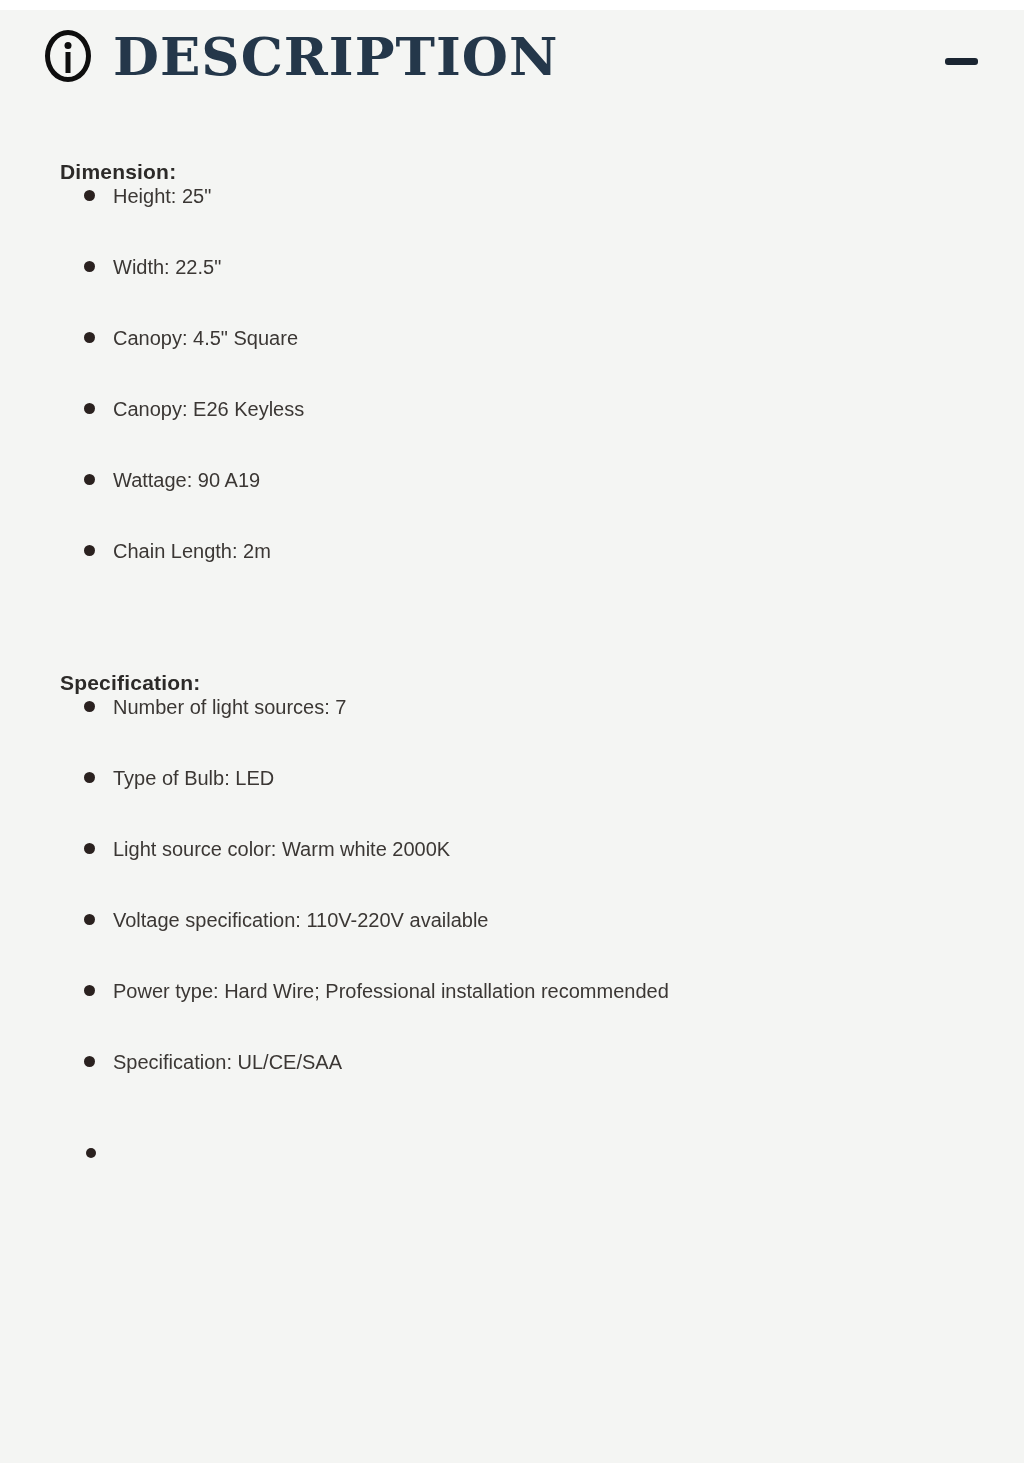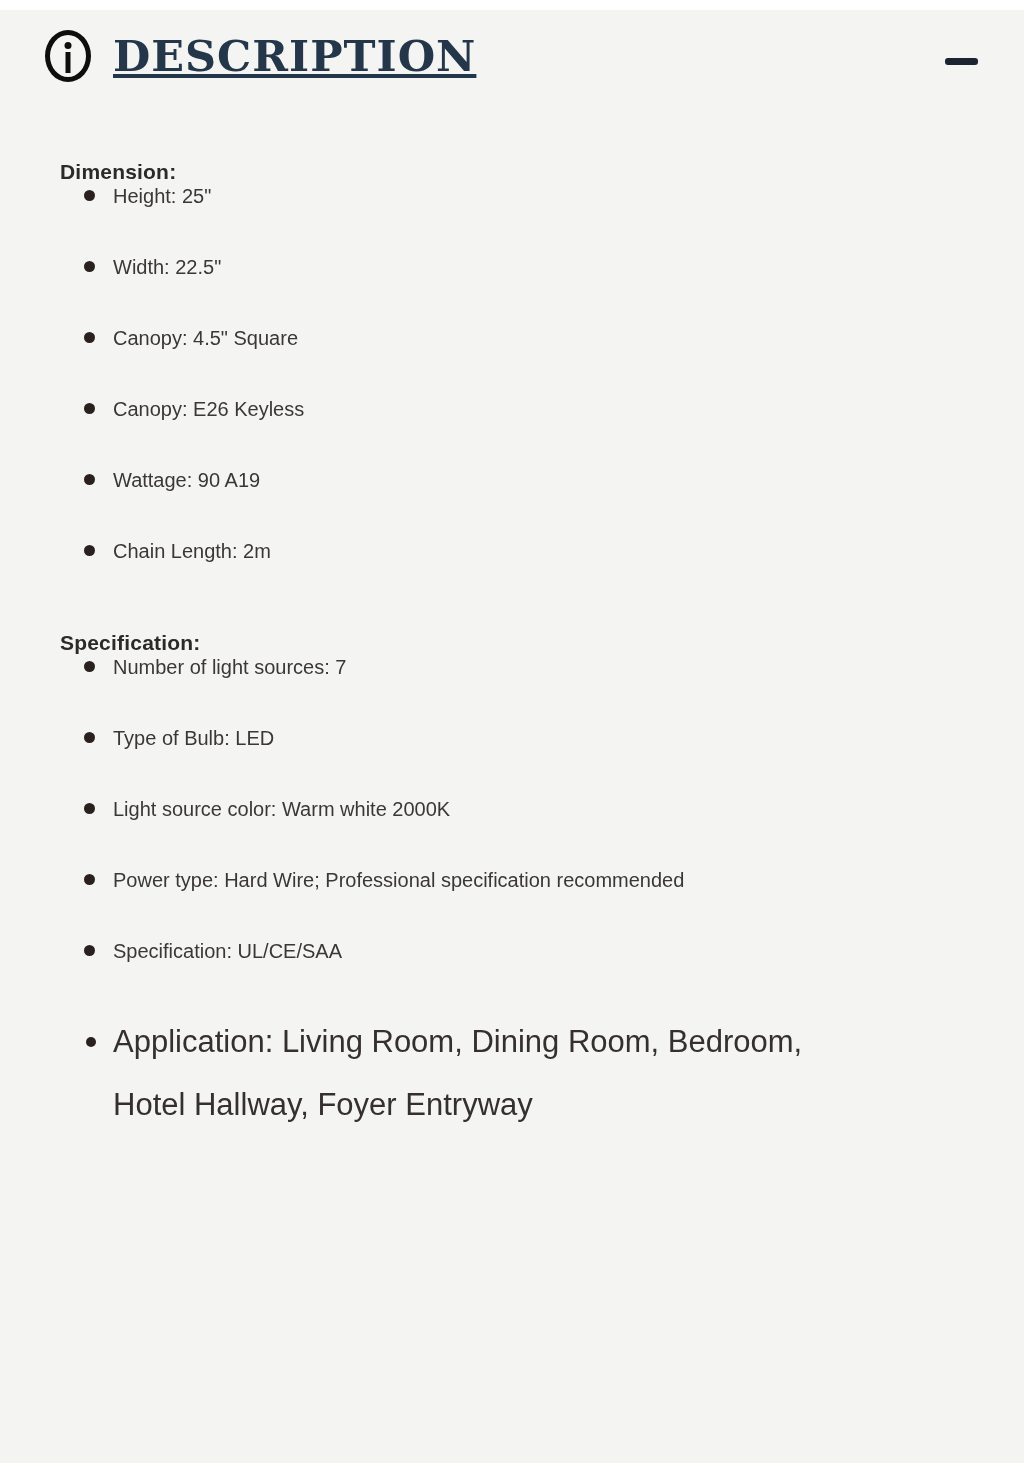--- a/index.html
+++ b/index.html
@@ -43,26 +43,25 @@
     position: absolute;
     left: 50%; top: 17px;
     width: 5px; height: 21px;
     background: #0e0e0e;
     transform: translateX(-50%);
   }
   .section-title {
     margin: 0 0 0 22px;
     font-family: "DejaVu Serif", "Liberation Serif", serif;
     font-weight: 700;
-    font-size: 43px;
+    font-size: 53px;
     line-height: 1;
     letter-spacing: 1px;
     color: #24374a;
     white-space: nowrap;
-    text-decoration: underline;
   }
   .collapse-button {
     position: absolute;
     right: 46px; top: 40px;
     background: none;
     border: none;
     padding: 8px 0;
     cursor: pointer;
   }
   .minus-bar {
@@ -75,21 +74,21 @@
   
   main { padding: 0 60px; }
   .group-heading {
     margin: 0;
     font-size: 21px;
     font-weight: 700;
     color: #2c2a28;
     letter-spacing: 0.2px;
   }
   .dimension-heading { margin-top: 74px; }
-  .specification-heading { margin-top: 68px; }
+  .specification-heading { margin-top: 108px; }
 
   ul.bullet-list { list-style: none; margin: 0; padding: 0; }
   .dimension-list { margin-top: 41px; }
   .specification-list { margin-top: 92px; }
   ul.bullet-list li {
     position: relative;
     padding-left: 53px;
     font-size: 20px;
     line-height: 24px;
     color: #3b3734;
@@ -176,26 +175,29 @@
       <li>
       <span class="dot"></span>
       <span>Type of Bulb: LED</span>
     </li>
       <li>
       <span class="dot"></span>
       <span>Light source color: Warm white 2000K</span>
     </li>
       <li>
       <span class="dot"></span>
-      <span>Power type: Hard Wire; Professional specification recommended</span>
+      <span>Voltage specification: 110V-220V available</span>
+    </li>
+      <li>
+      <span class="dot"></span>
+      <span>Power type: Hard Wire; Professional installation recommended</span>
     </li>
       <li>
       <span class="dot"></span>
       <span>Specification: UL/CE/SAA</span>
     </li>
     </ul>
 
   <div class="application-item">
     <span class="dot"></span>
-    <span class="application-text">Application: Living Room, Dining Room, Bedroom, Hotel Hallway, Foyer Entryway</span>
   </div>
 
 </main>
 
 </body></html>

